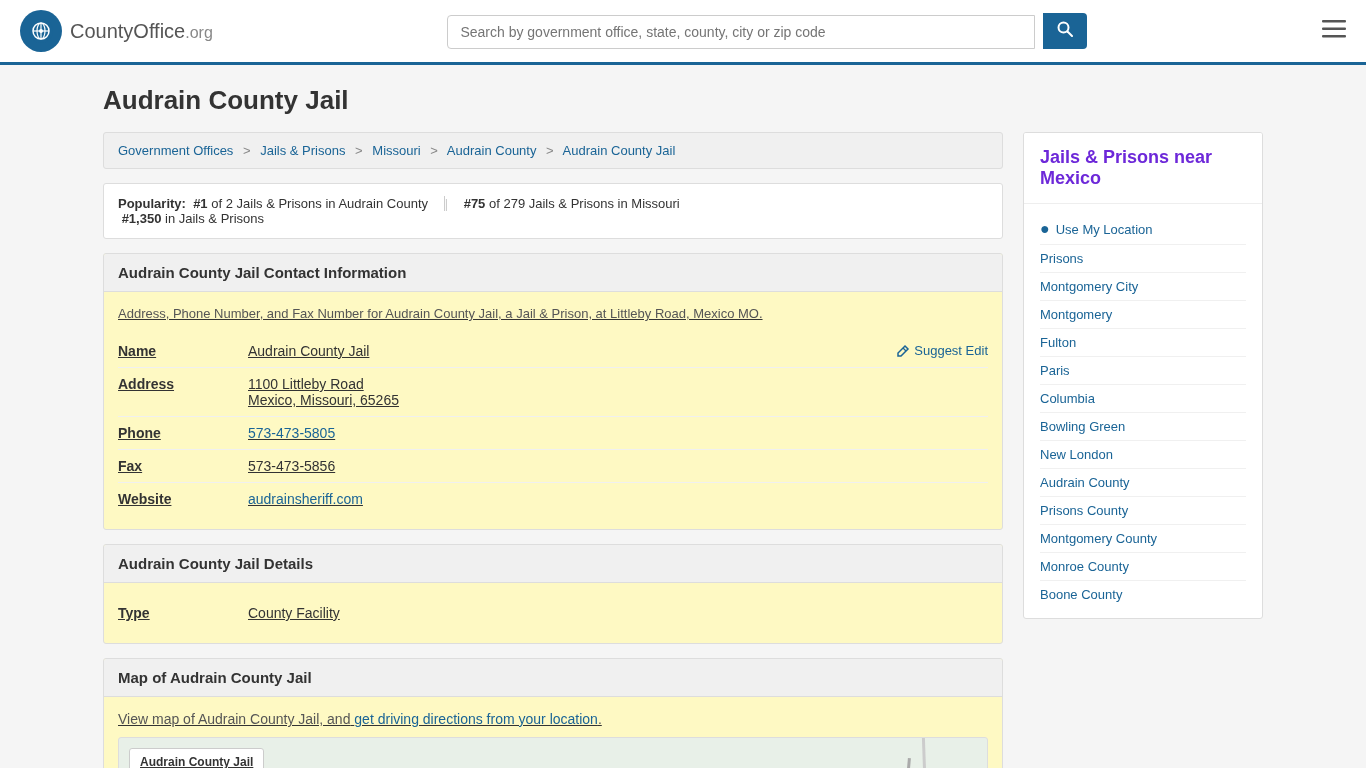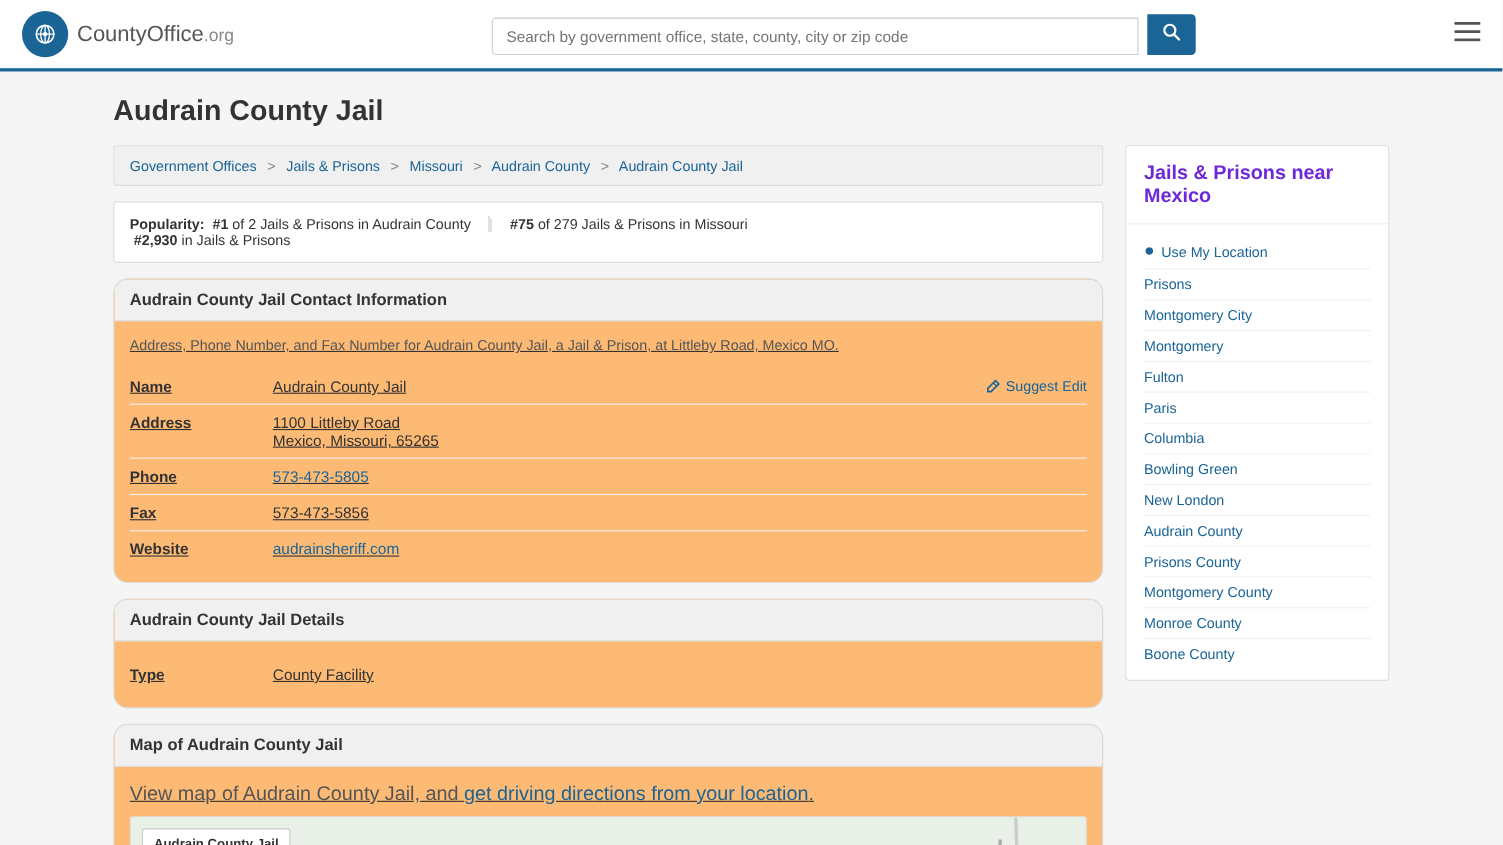--- a/index.html
+++ b/index.html
@@ -121,23 +121,23 @@
       padding: 12px 14px;
       margin-bottom: 14px;
       border-radius: 3px;
       font-size: 13px;
     }
     .popularity-bar strong { font-weight: bold; }
     .popularity-sep { margin: 0 12px; color: #ccc; border-left: 1px solid #ccc; }
 
     
     .section {
-      background: #fdba74;
+      background: #fef9c3;
       border: 1px solid #ddd;
-      border-radius: 13px;
+      border-radius: 3px;
       margin-bottom: 14px;
       overflow: hidden;
     }
     .section-header {
       background: #f0f0f0;
       border-bottom: 1px solid #ddd;
       padding: 10px 14px;
       font-size: 15px;
       font-weight: bold;
       color: #333;
@@ -218,21 +218,21 @@
     .map-road2 {
       position: absolute;
       right: 60px;
       top: 0;
       width: 3px;
       height: 120px;
       background: #ccc;
       transform: rotate(-2deg);
     }
     .map-desc {
-      font-size: 18px;
+      font-size: 14px;
       color: #555;
       margin-bottom: 10px;
     }
     .map-desc a {
       color: #1a6496;
       text-decoration: none;
     }
 
     
     .sidebar-box {
@@ -330,21 +330,21 @@
       </div>
 
       <div class="popularity-bar">
         <strong>Popularity:</strong>
         &nbsp;<strong>#1</strong>
         <span>of 2 Jails &amp; Prisons in Audrain County</span>
         <span class="popularity-sep">|</span>
         <strong>#75</strong>
         <span>of 279 Jails &amp; Prisons in Missouri</span>
         <br>
-        &nbsp;<strong>#2,930</strong>
+        &nbsp;<strong>#1,350</strong>
         <span>in Jails &amp; Prisons</span>
       </div>
 
       <div class="section">
         <div class="section-header">Audrain County Jail Contact Information</div>
         <div class="section-body">
           <p class="section-desc">Address, Phone Number, and Fax Number for Audrain County Jail, a Jail &amp; Prison, at Littleby Road, Mexico MO.</p>
           <table class="info-table">
             <tbody>
               <tr>

